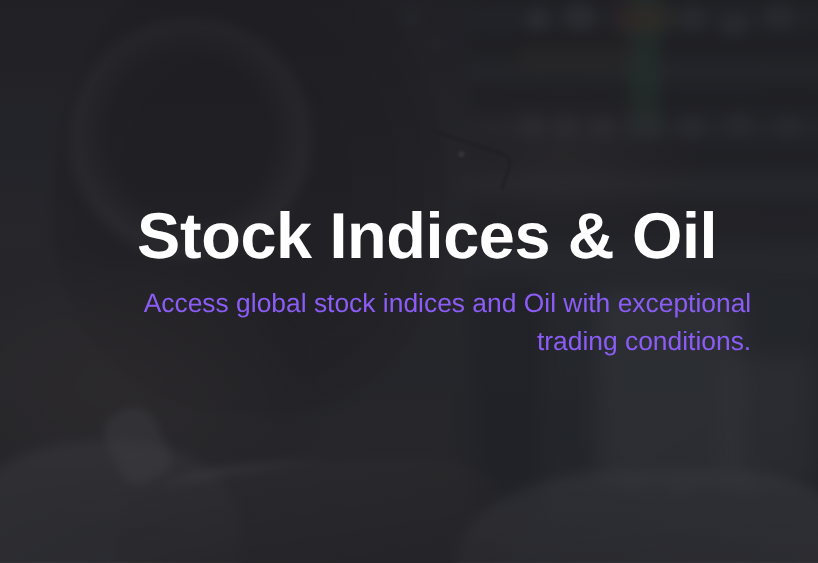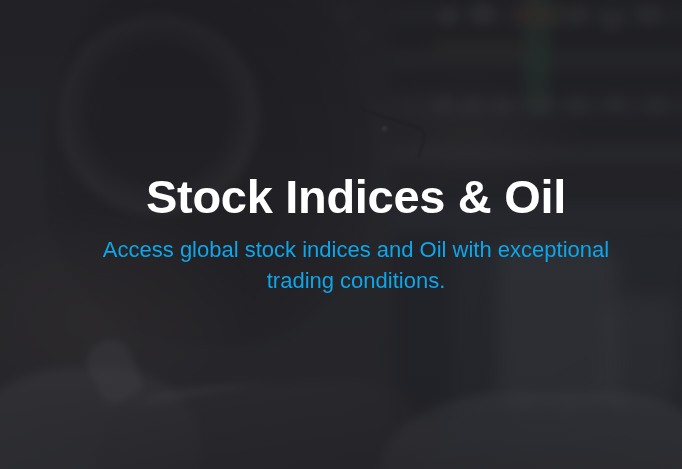--- a/index.html
+++ b/index.html
@@ -273,33 +273,34 @@
     display: flex;
     flex-direction: column;
     align-items: center;
     justify-content: center;
     padding-left: 30px;
     padding-right: 0;
     text-align: center;
   }
   .hero-title {
     color: #ffffff;
-    font-size: 47px;
+    font-size: 54px;
     font-weight: 700;
     line-height: 1.04;
     letter-spacing: -0.3px;
     white-space: nowrap;
   }
   .hero-subtitle {
-    color: #0ea5e9;
+    color: #8b5cf6;
     font-size: 22px;
     font-weight: 400;
     line-height: 1.42;
     margin-top: 12px;
     max-width: 540px;
+    text-align: right;
   }
 </style>
 </head>
 <body>
 
 <div class="hero">
 
   <div class="photo">
     <div class="bg-base"></div>
 

